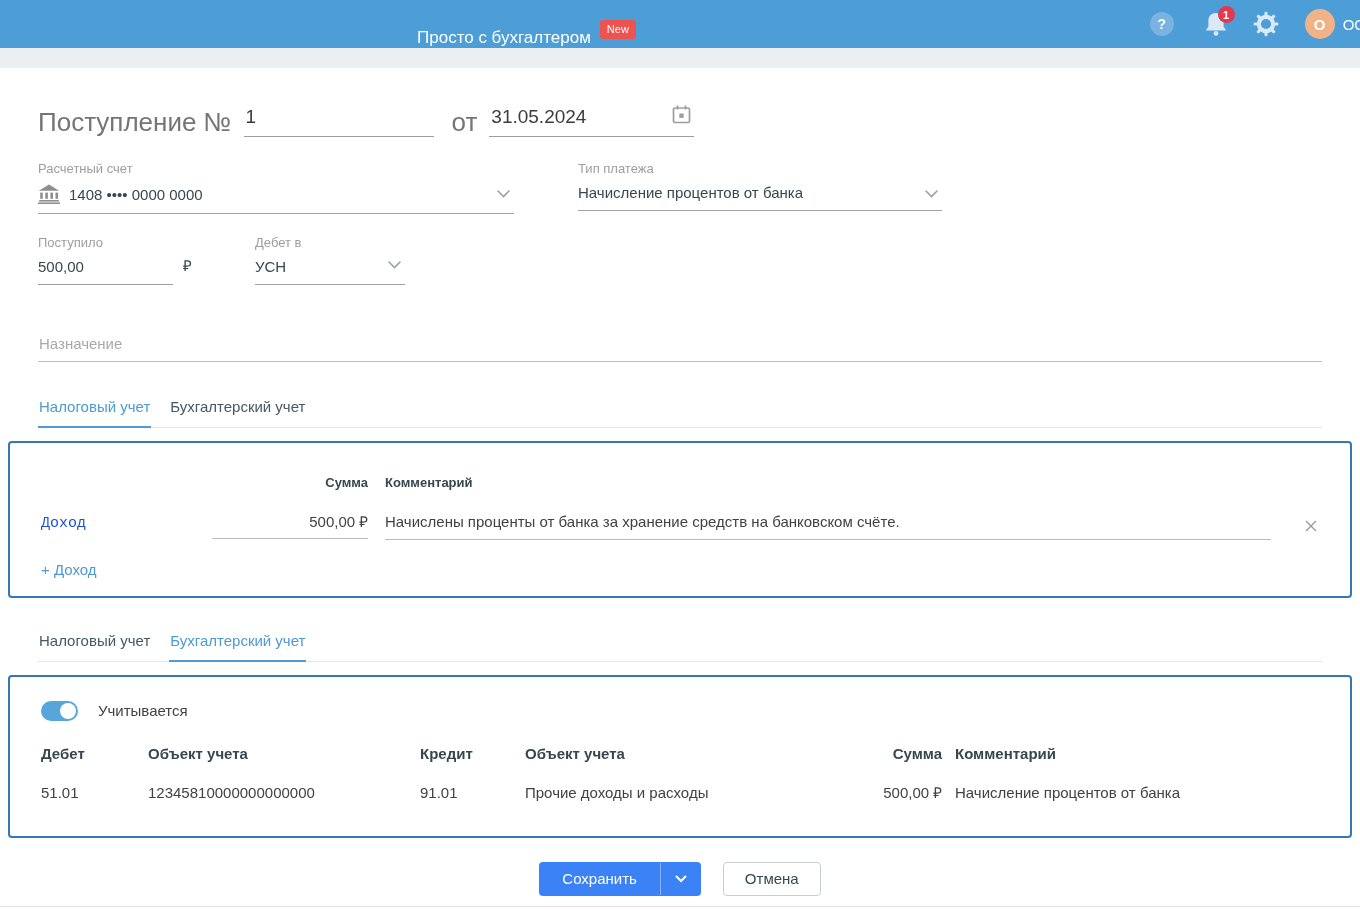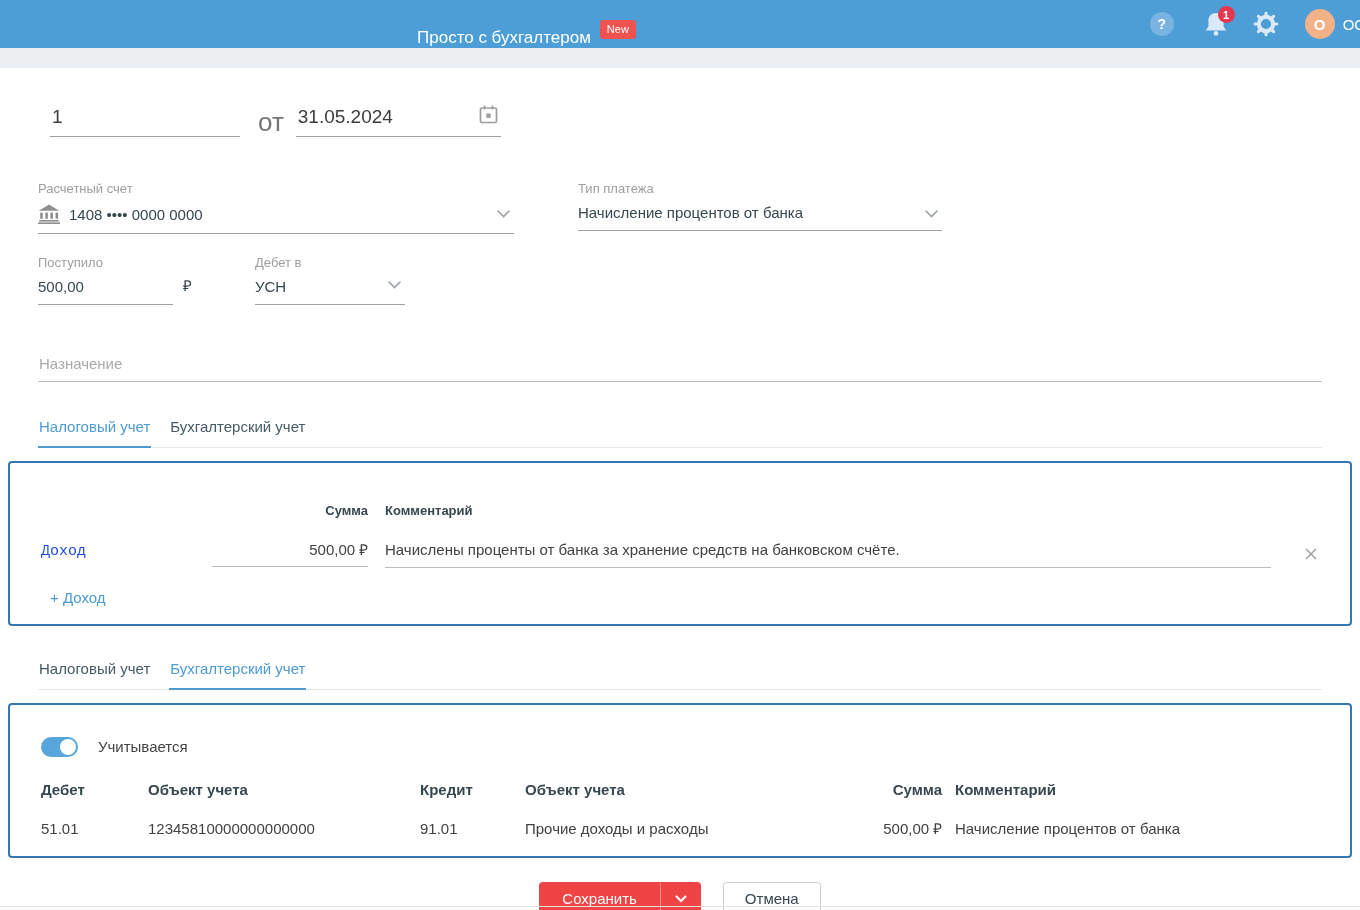--- a/index.html
+++ b/index.html
@@ -40,21 +40,21 @@
   .uinput { border:none; outline:none; border-bottom:1px solid #9e9e9e; background:transparent;
     font-family:"Liberation Sans", sans-serif; color:#3c3c3c; }
   .uinput::placeholder { color:#a9a9a9; }
   .doc-number { width:190px; margin-left:12px; font-size:19px; padding:0 0 8px 2px; }
   .from-label { margin-left:18px; }
   .date-wrap { position:relative; margin-left:12px; width:205px; }
   .doc-date { width:100%; font-size:19px; padding:0 26px 8px 2px; }
   .calendar-icon { position:absolute; right:2px; bottom:8px; }
 
   .fields-row { display:flex; }
-  .row1 { margin-top:44px; }
+  .row1 { margin-top:24px; }
   .row2 { margin-top:21px; }
   .field { position:relative; }
   .field-label { font-size:13px; color:#9e9e9e; margin-bottom:6px; }
   .field-value { display:flex; align-items:center; font-size:15px; color:#37474f;
     padding:2px 24px 9px 0; border-bottom:1px solid #a2a2a2; }
   .field-account { width:476px; }
   .field-payment { width:364px; margin-left:64px; }
   .bank-icon { margin-right:9px; display:inline-flex; }
   .chevron { position:absolute; right:4px; bottom:12px; }
   .received-group { width:217px; display:flex; align-items:flex-end; }
@@ -68,45 +68,45 @@
 
   
   .tabs { display:flex; gap:18px; border-bottom:1px solid #e6e6e6; }
   .tabs1 { margin-top:36px; }
   .tabs2 { margin-top:34px; }
   .tab { font-size:15px; color:#455a64; padding:0 1px 11px; border-bottom:2px solid transparent;
     margin-bottom:-1px; cursor:pointer; }
   .tab.active { color:#4e9ad3; border-bottom-color:#4e9ad3; }
 
   
-  .box { margin:13px -30px 0; border:2px solid #3576b5; border-radius:4px; padding:16px 16px 0 31px; }
+  .box { margin:13px -30px 0; border:2px solid #3576b5; border-radius:4px; padding:8px 16px 0 31px; }
 
   .tax-grid { display:grid; grid-template-columns:154px 156px 1fr 46px; column-gap:17px; align-items:end; }
   .grid-head { margin-top:24px; font-size:13px; font-weight:bold; color:#37474f; }
   .th-right { text-align:right; }
   .tax-row { margin-top:22px; align-items:baseline; }
   .row-type { font-size:15px; color:#1d4ed8; padding-bottom:9px;font-family:Liberation Mono, monospace; }
   .cell-input { width:100%; font-size:15px; color:#424242; padding:0 0 9px 0; border-bottom:1px solid #bdbdbd; }
   .amount-right { text-align:right; }
   .close-cell { display:flex; justify-content:center; align-self:center; cursor:pointer; }
-  .add-link { display:inline-block; margin:20px 9px 18px; font-size:15px; color:#4e9ad3; text-decoration:none; cursor:pointer; }
+  .add-link { display:inline-block; margin:20px 0 18px; font-size:15px; color:#4e9ad3; text-decoration:none; cursor:pointer; }
 
   .toggle-row { margin-top:16px; display:flex; align-items:center; }
   .toggle { position:relative; width:37px; height:20px; border-radius:10px; background:#57a6db; cursor:pointer; }
   .toggle-knob { position:absolute; right:2px; top:2px; width:16px; height:16px; border-radius:50%; background:#fff; }
   .toggle-label { margin-left:20px; font-size:15px; color:#424242; }
 
   .acc-grid { display:grid; grid-template-columns:107px 272px 105px 340px 77px 1fr; align-items:baseline; }
   .acc-head { margin-top:24px; font-size:15px; font-weight:bold; color:#37474f; }
-  .acc-row { margin-top:20px; margin-bottom:18px; font-size:15px; color:#424242; }
+  .acc-row { margin-top:20px; margin-bottom:34px; font-size:15px; color:#424242; }
   .col-comment { padding-left:13px; }
 
   
   .footer-actions { margin-top:24px; display:flex; justify-content:center; align-items:center; gap:22px; }
-  .save-group { display:flex; height:34px; background:#ef4444; border-radius:4px; overflow:hidden; }
+  .save-group { display:flex; height:34px; background:#3b82f6; border-radius:4px; overflow:hidden; }
   .save-main { border:none; background:transparent; color:#fff; font-size:15px; padding:0 23px;
     font-family:"Liberation Sans", sans-serif; cursor:pointer; }
   .save-divider { width:1px; background:rgba(255,255,255,0.4); margin:1px 0; }
   .save-arrow { width:40px; display:flex; align-items:center; justify-content:center; cursor:pointer; }
   .cancel-btn { height:34px; background:#fff; border:1px solid #c8cdd2; border-radius:4px;
     color:#37474f; font-size:15px; padding:0 21px; font-family:"Liberation Sans", sans-serif; cursor:pointer; }
 
   .bottom-line { position:absolute; left:0; right:0; bottom:3px; height:1px; background:#e2e2e2; }
 </style>
 </head>
@@ -147,20 +147,21 @@
       <span>О</span>
     </div>
     <span class="account-name">ОО</span>
   </div>
 </div>
 <div class="subbar"></div>
 
 <div class="content">
 
   <div class="title-row">
+    <span class="doc-title">Поступление №</span>
     <input class="uinput doc-number" value="1" style="">
     <span class="from-label">от</span>
     <span class="date-wrap">
       <input class="uinput doc-date" value="31.05.2024" style="">
       <span class="calendar-icon">
         <svg width="21" height="21" viewBox="0 0 21 21">
           <rect x="2.5" y="4" width="16" height="14.5" rx="1.6" fill="none" stroke="#9e9e9e" stroke-width="1.7"></rect>
           <line x1="6.5" y1="1.5" x2="6.5" y2="5.5" stroke="#9e9e9e" stroke-width="1.7"></line>
           <line x1="14.5" y1="1.5" x2="14.5" y2="5.5" stroke="#9e9e9e" stroke-width="1.7"></line>
           <rect x="8.3" y="9.5" width="4.4" height="4.4" fill="#9e9e9e"></rect>

